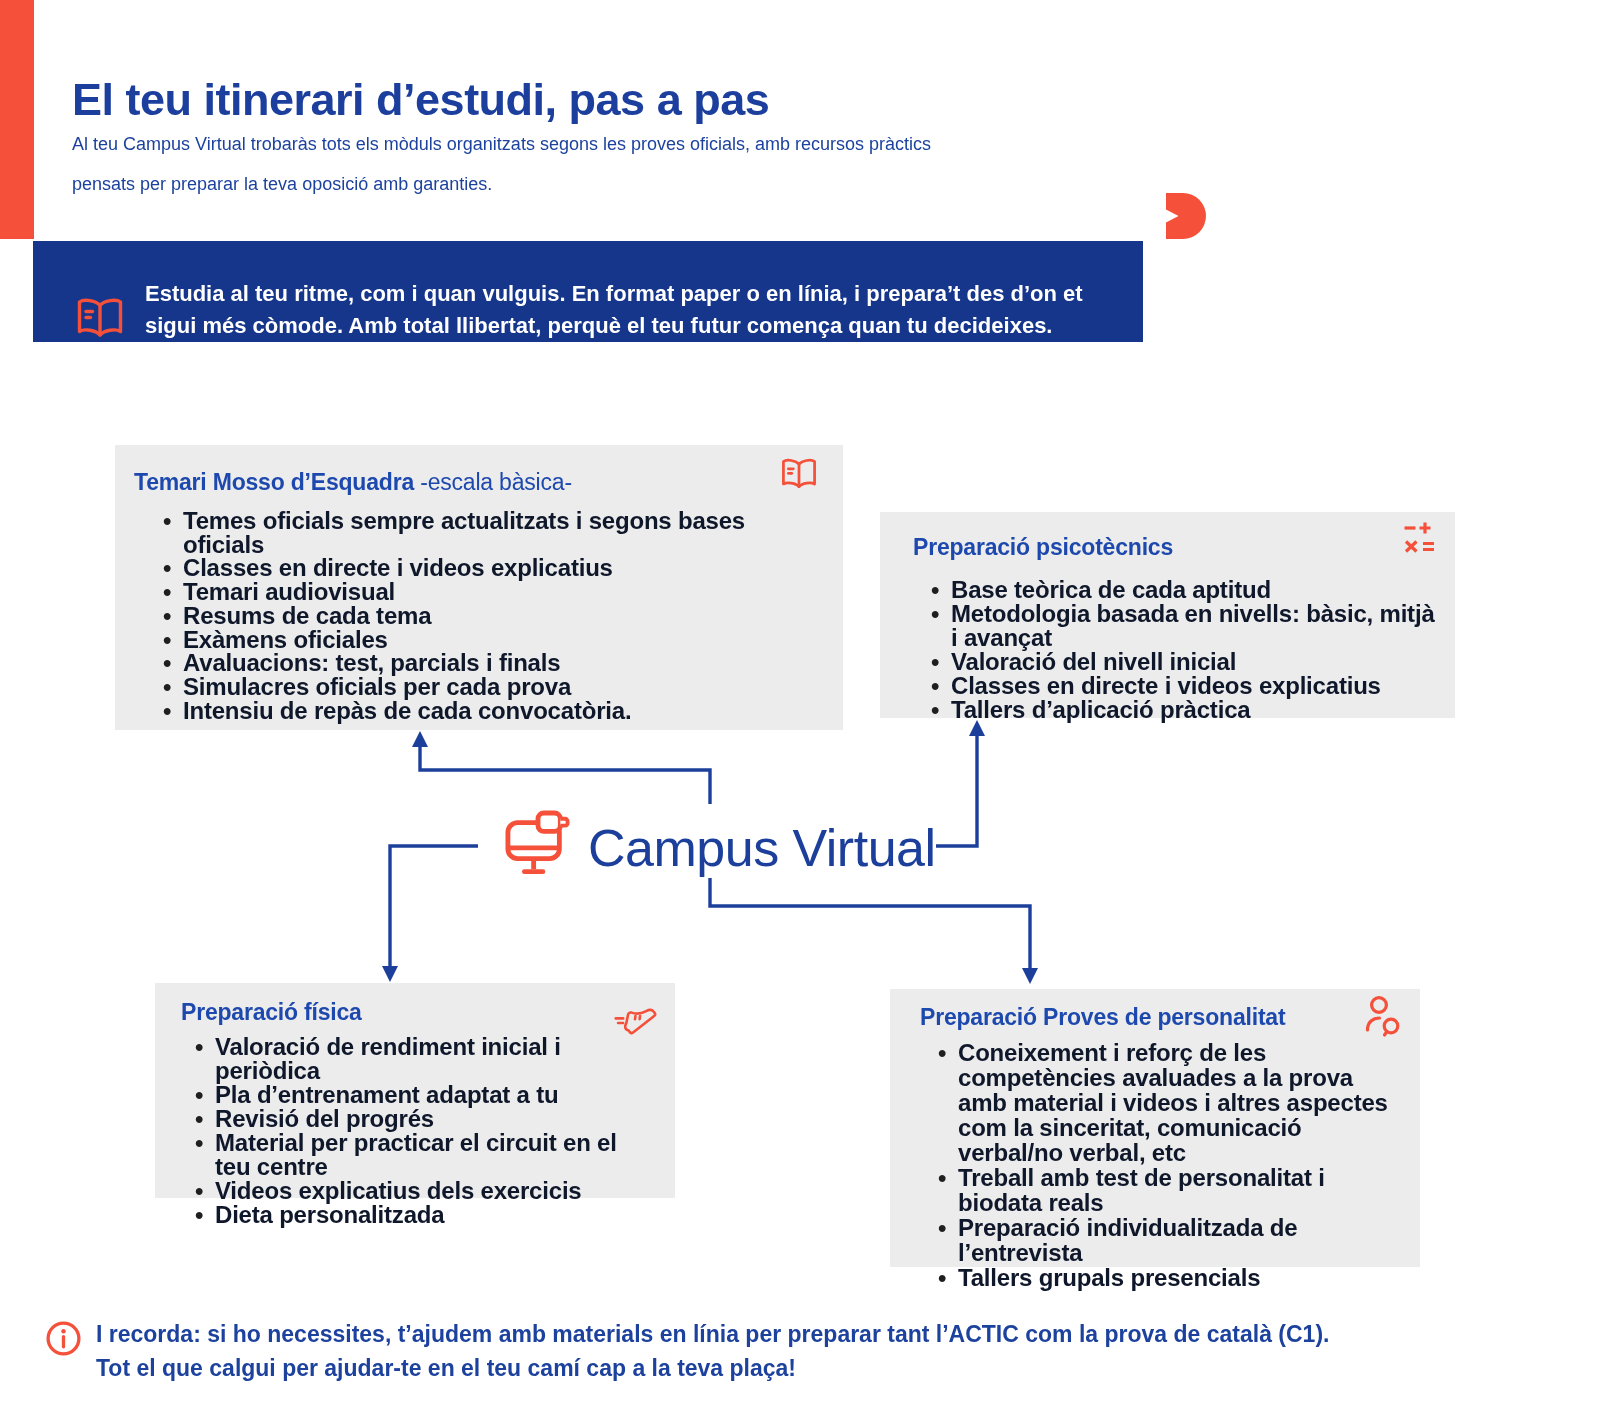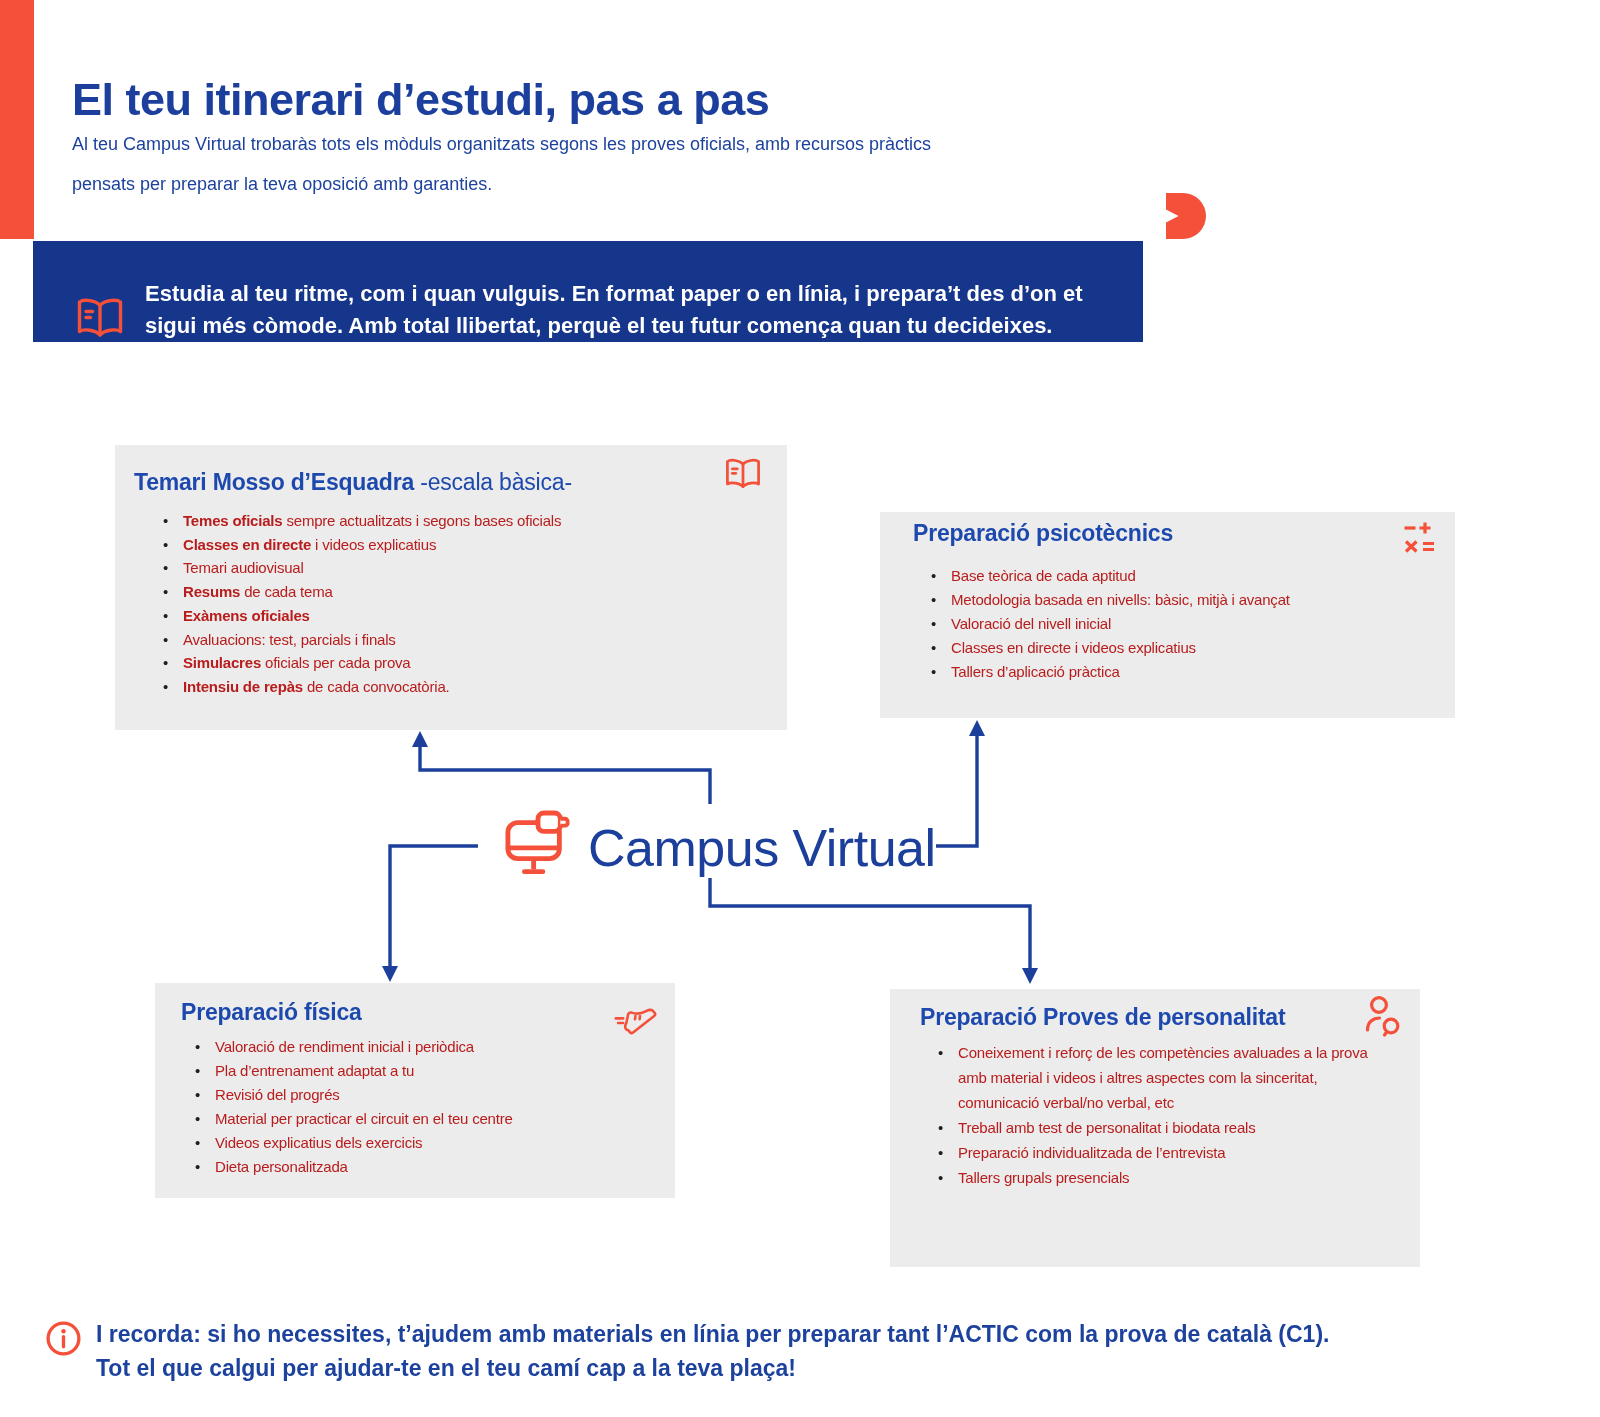--- a/index.html
+++ b/index.html
@@ -17,30 +17,30 @@
           background:#16368C;display:flex;align-items:flex-end;}
   .banner .banner-book{margin-left:42px;flex:0 0 auto;}
   .banner-text{margin-left:20px;color:#ffffff;font-size:22px;font-weight:600;line-height:32px;}
 
   .notch{position:absolute;left:1166px;top:193px;}
 
   .box{position:absolute;background:#ECECEC;box-sizing:border-box;}
   .box-title{font-size:23px;font-weight:700;color:#1D49AE;letter-spacing:-0.2px;}
   .box-title .light{font-weight:400;}
   .box ul{list-style:none;margin:0;padding:0;}
-  .box li{position:relative;font-size:15px;color:#b91c1c;padding-left:22px;letter-spacing:-0.2px;}
+  .box li{position:relative;font-size:24px;color:#0f172a;padding-left:22px;letter-spacing:-0.2px;font-weight:bold;}
   .box li::before{content:"\2022";position:absolute;left:2px;color:#1F1F1F;}
   .box-icon{position:absolute;}
 
-  #box-temari{left:115px;top:445px;width:672px;height:285px;padding:24px 20px 0 19px;}
+  #box-temari{left:115px;top:445px;width:728px;height:285px;padding:24px 20px 0 19px;}
   #box-temari ul{margin:13px 0 0 27px;}
   #box-temari li{line-height:23.7px;}
   #box-temari .box-icon{right:25px;top:12px;}
 
-  #box-psicotecnics{left:880px;top:512px;width:575px;height:206px;padding:8px 16px 0 33px;}
+  #box-psicotecnics{left:880px;top:512px;width:575px;height:206px;padding:22px 16px 0 33px;}
   #box-psicotecnics ul{margin:17px 0 0 16px;}
   #box-psicotecnics li{line-height:24px;}
   #box-psicotecnics .box-icon{right:16px;top:8px;}
 
   #box-fisica{left:155px;top:983px;width:520px;height:215px;padding:16px 18px 0 26px;}
   #box-fisica ul{margin:9px 0 0 12px;}
   #box-fisica li{line-height:24px;}
   #box-fisica .box-icon{right:14px;top:10px;}
 
   #box-personalitat{left:890px;top:989px;width:530px;height:278px;padding:15px 22px 0 30px;}

